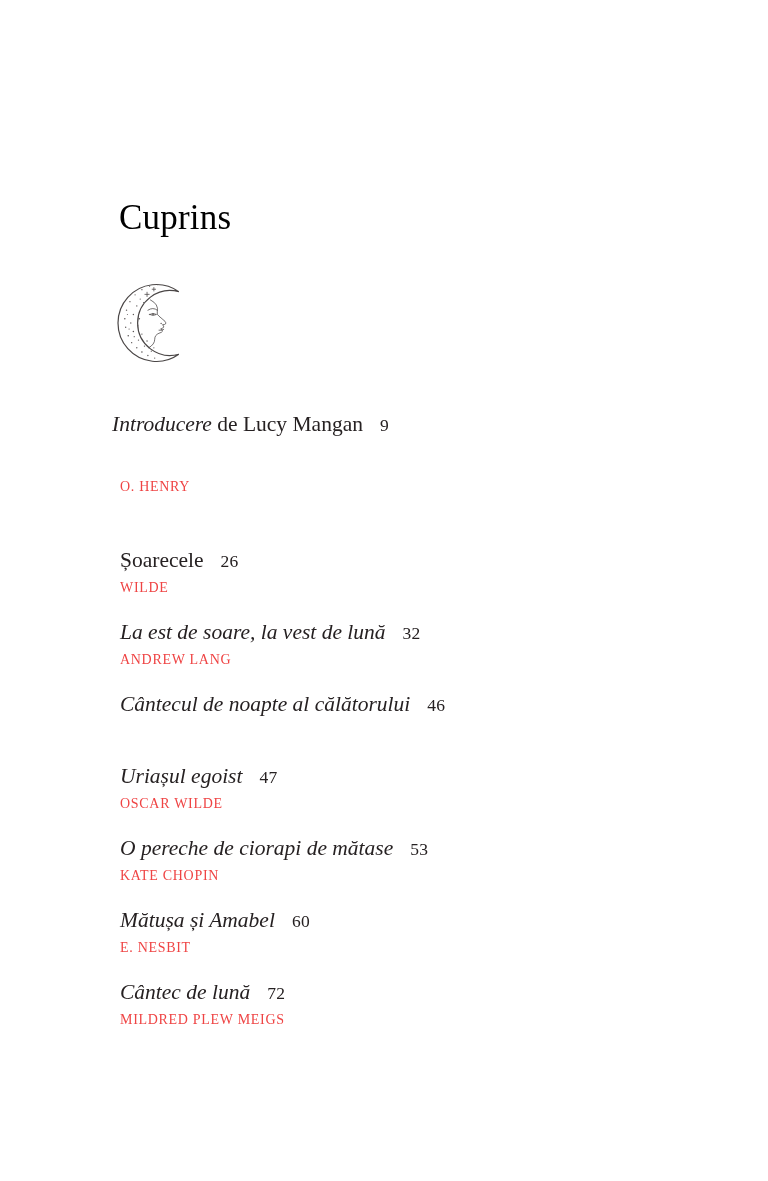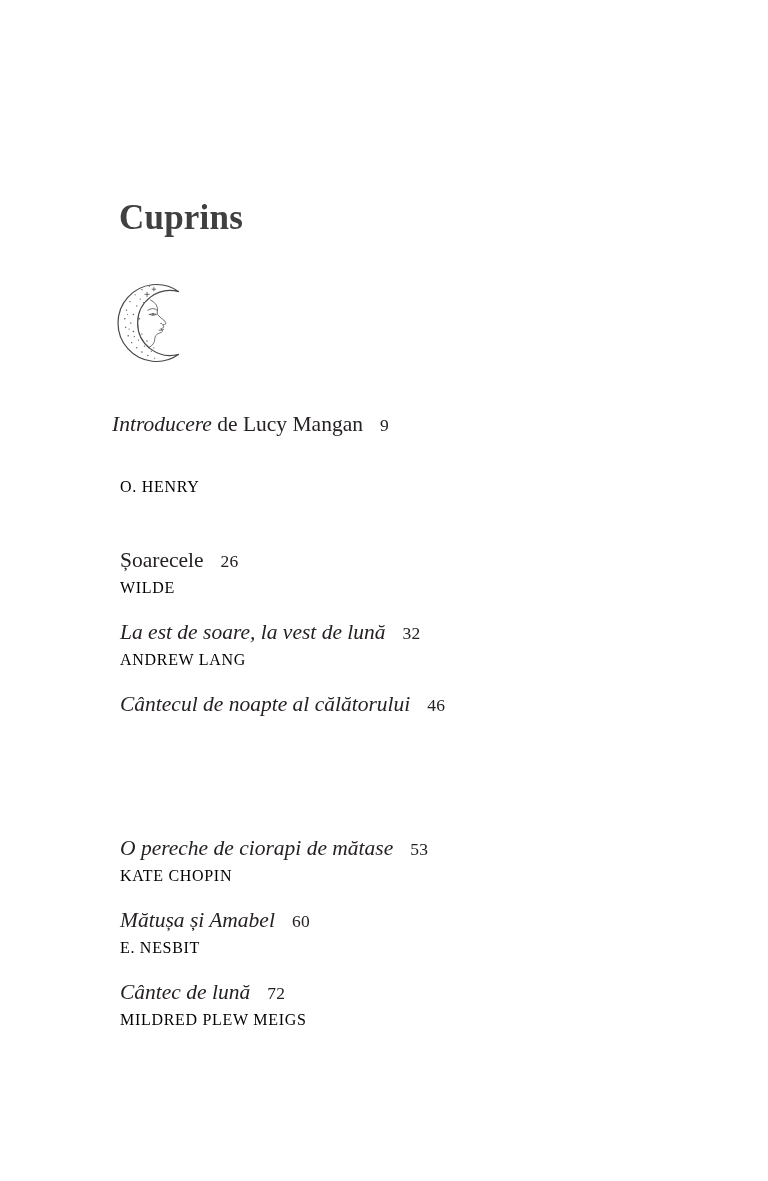--- a/index.html
+++ b/index.html
@@ -16,23 +16,23 @@
     color: #262122;
     overflow: hidden;
   }
   .page-title {
     position: absolute;
     left: 119px;
     top: 196px;
     margin: 0;
     font-size: 35px;
     line-height: 1.25;
-    font-weight: 700;
+    font-weight: 400;
     letter-spacing: 0.2px;
-    color: #404040;
+    color: #000000;
   }
   .moon {
     position: absolute;
     left: 116px;
     top: 276px;
     width: 86px;
     height: 94px;
   }
   .intro-line {
     position: absolute;
@@ -53,24 +53,24 @@
     position: absolute;
     left: 120px;
     white-space: nowrap;
   }
   .entry-title-line {
     font-size: 21.5px;
     line-height: 28px;
   }
   .eauthor {
     margin-top: 3px;
-    font-size: 16px;
+    font-size: 14px;
     line-height: 20px;
     letter-spacing: 0.7px;
-    color: #000000;
+    color: #ef4444;
   }
   svg .ink { stroke: #4a4646; fill: none; stroke-width: 1.4; stroke-linecap: round; }
   svg .ink-thin { stroke: #4a4646; fill: none; stroke-width: 0.9; stroke-linecap: round; }
   svg .dot { fill: #5a5555; }
 </style>
 </head>
 <body>
 
 <div class="page">
 
@@ -144,20 +144,24 @@
 
   <div class="entry" style="top:618px">
     <div class="entry-title-line"><span class="italic">La est de soare, la vest de lună</span><span class="epage">32</span></div>
     <div class="eauthor">ANDREW LANG</div>
   </div>
 
   <div class="entry" style="top:690px">
     <div class="entry-title-line"><span class="italic">Cântecul de noapte al călătorului</span><span class="epage">46</span></div>
   </div>
 
+  <div class="entry" style="top:762px">
+    <div class="entry-title-line"><span class="italic">Uriașul egoist</span><span class="epage">47</span></div>
+    <div class="eauthor">OSCAR WILDE</div>
+  </div>
 
   <div class="entry" style="top:834px">
     <div class="entry-title-line"><span class="italic">O pereche de ciorapi de mătase</span><span class="epage">53</span></div>
     <div class="eauthor">KATE CHOPIN</div>
   </div>
 
   <div class="entry" style="top:906px">
     <div class="entry-title-line"><span class="italic">Mătușa și Amabel</span><span class="epage">60</span></div>
     <div class="eauthor">E. NESBIT</div>
   </div>

